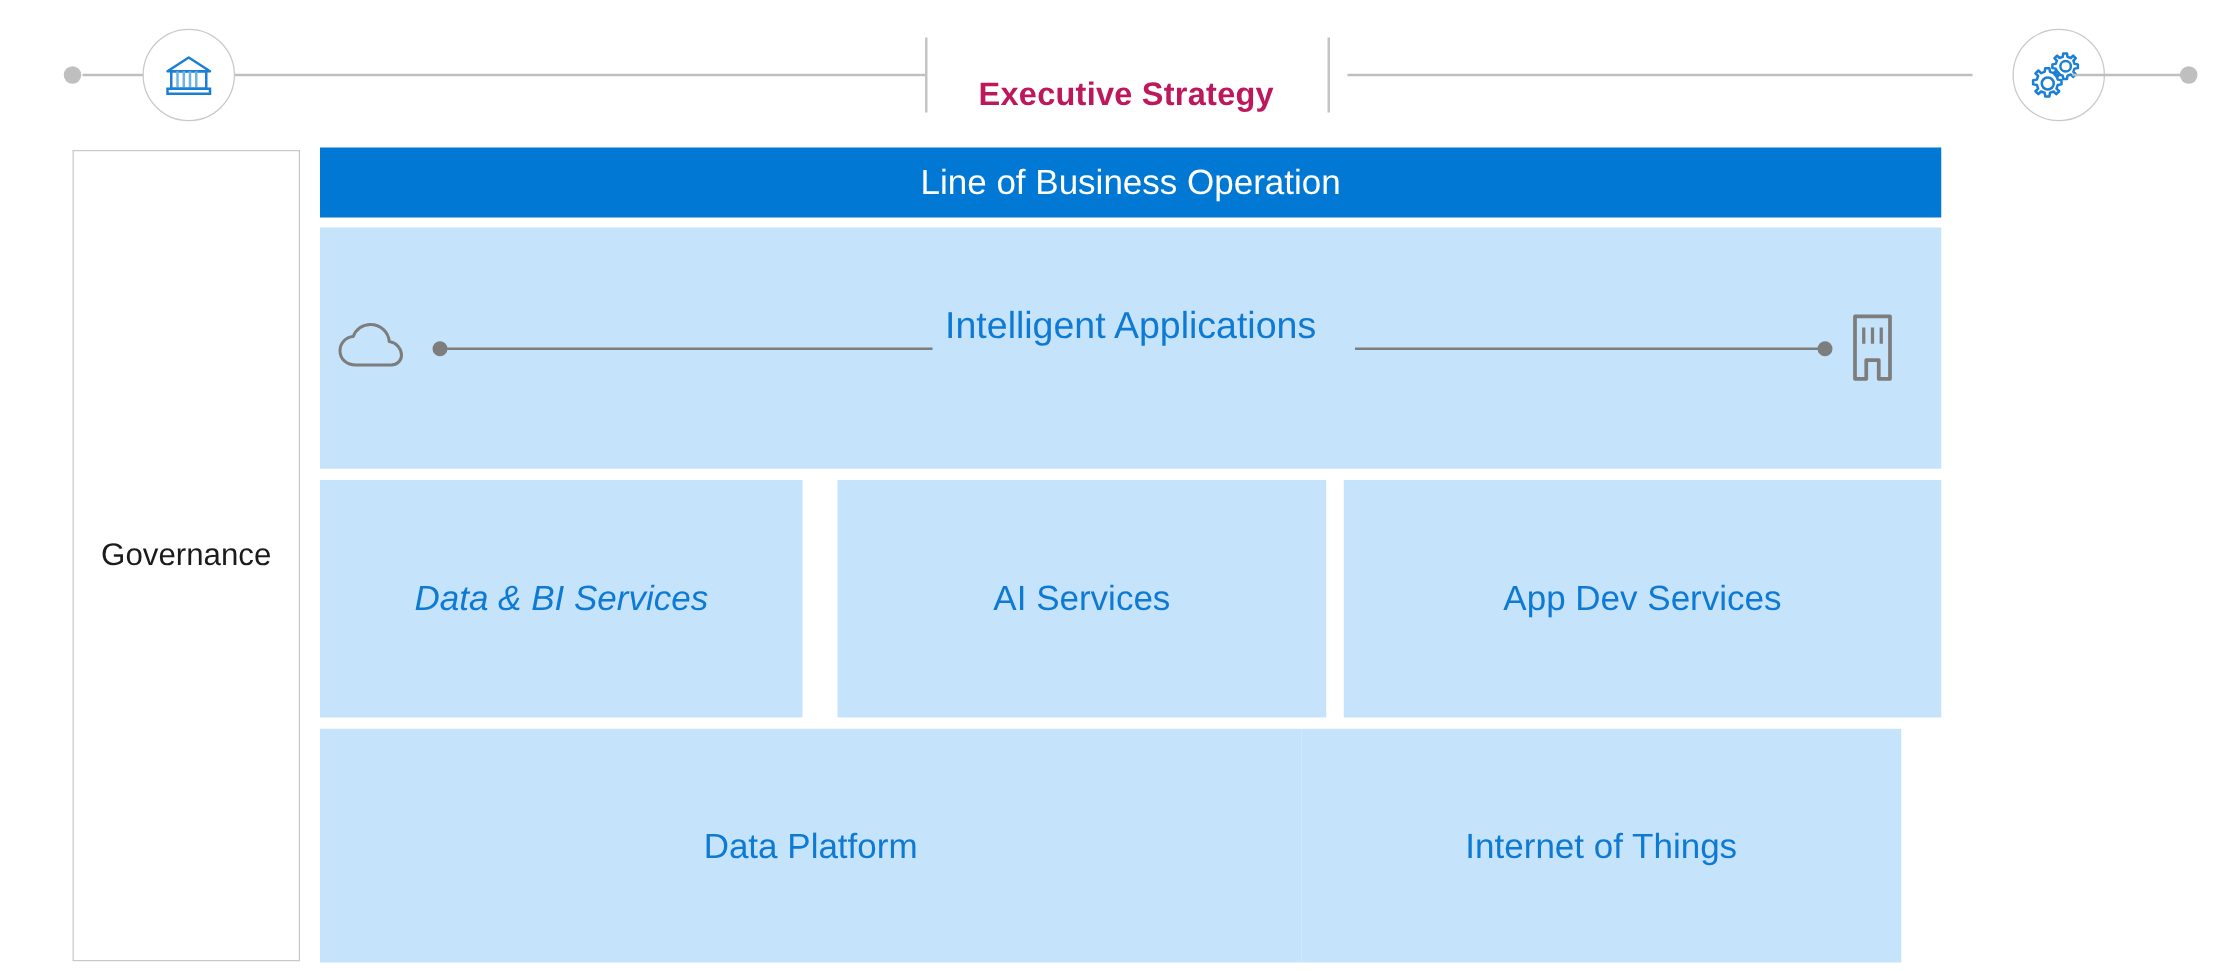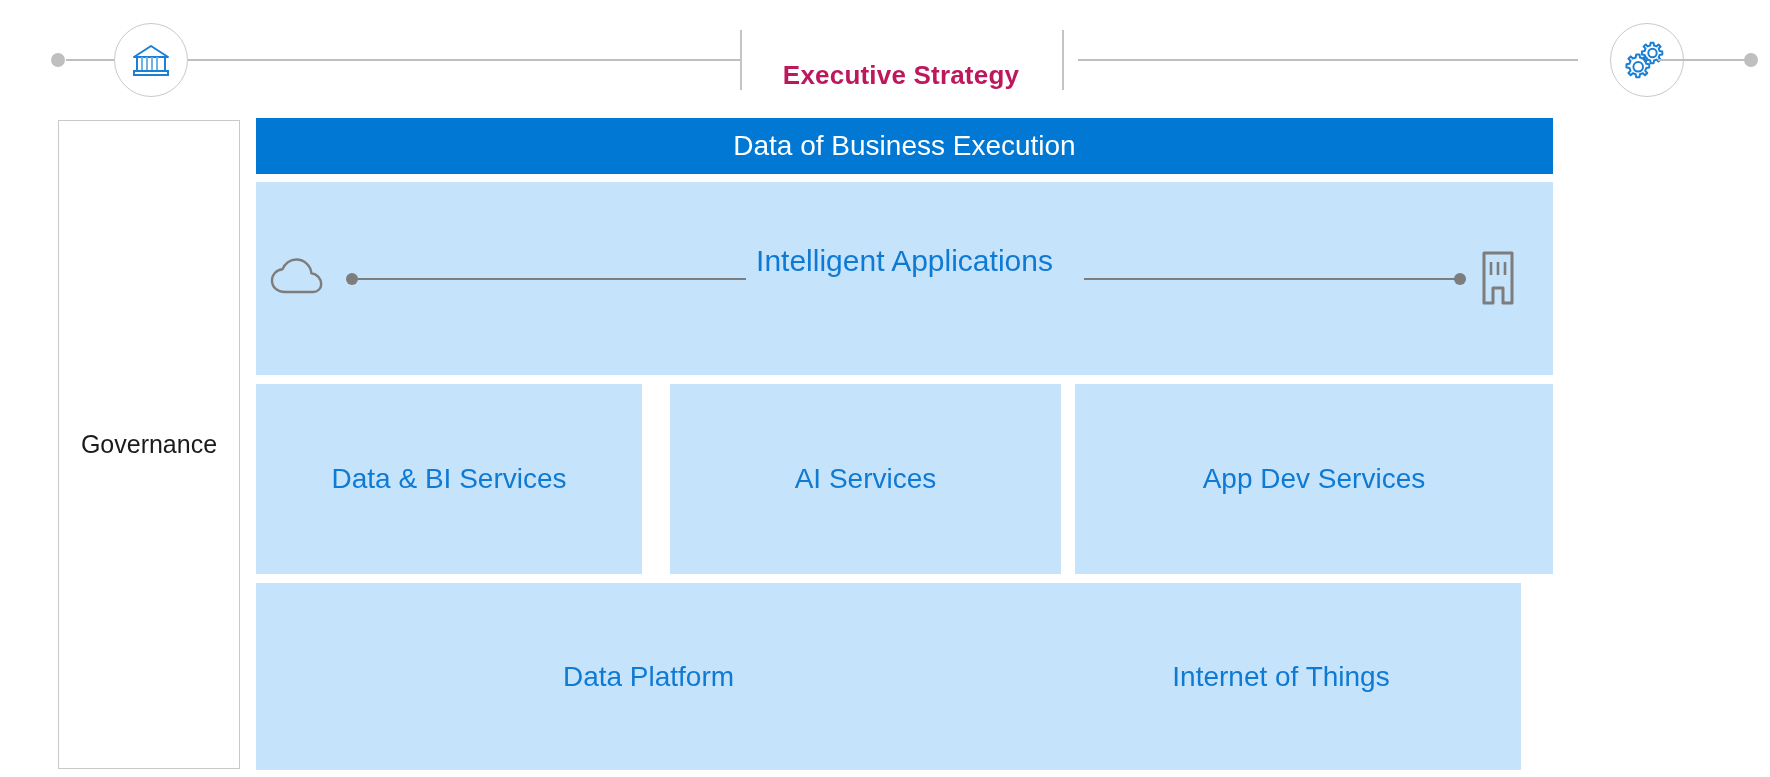--- a/index.html
+++ b/index.html
@@ -212,21 +212,21 @@
     justify-content: center;
     box-sizing: border-box;
   }
   .tile-label {
     color: #0f7ad4;
     font-size: 28px;
     font-weight: 400;
     white-space: nowrap;
     text-align: center;
   }
-  .tile.data-bi   { width: 407px; margin-right: 28px; }
+  .tile.data-bi   { width: 407px; margin-right: 28px; font-style: italic; }
   .tile.ai        { width: 412px; margin-right: 14px; }
   .tile.app-dev   { width: 504px; }
   .tile.data-plat { width: 785px; margin-right: 0; }
   .tile.iot       { width: 480px; }
 
   svg { display: block; }
 </style>
 </head>
 <body>
 
@@ -272,21 +272,21 @@
     <div class="rail-dot right"></div>
   </div>
 
   <div class="side-panel governance">
     <span class="side-label">Governance</span>
   </div>
 
   <div class="center-stack">
 
     <div class="lob-banner">
-      <span class="lob-banner-label">Data of Business Execution</span>
+      <span class="lob-banner-label">Line of Business Operation</span>
     </div>
 
     <div class="intelligent-band">
 
       <div class="cloud-icon-wrap">
         <svg width="58" height="46" viewBox="0 0 58 46" aria-hidden="true">
           <path d="M17 38 C9 38 4 33 4 26.5 C4 20.5 8.6 15.6 14.6 15.2 C16.6 9.4 22 5.5 28.4 5.5 C36.3 5.5 42.8 11.6 43.4 19.3 C49 20 53.2 24.6 53.2 30.2 C53.2 34.6 49.6 38 45 38 Z" fill="none" stroke="#7d7d7d" stroke-width="2.4" stroke-linejoin="round"></path>
         </svg>
       </div>
 

